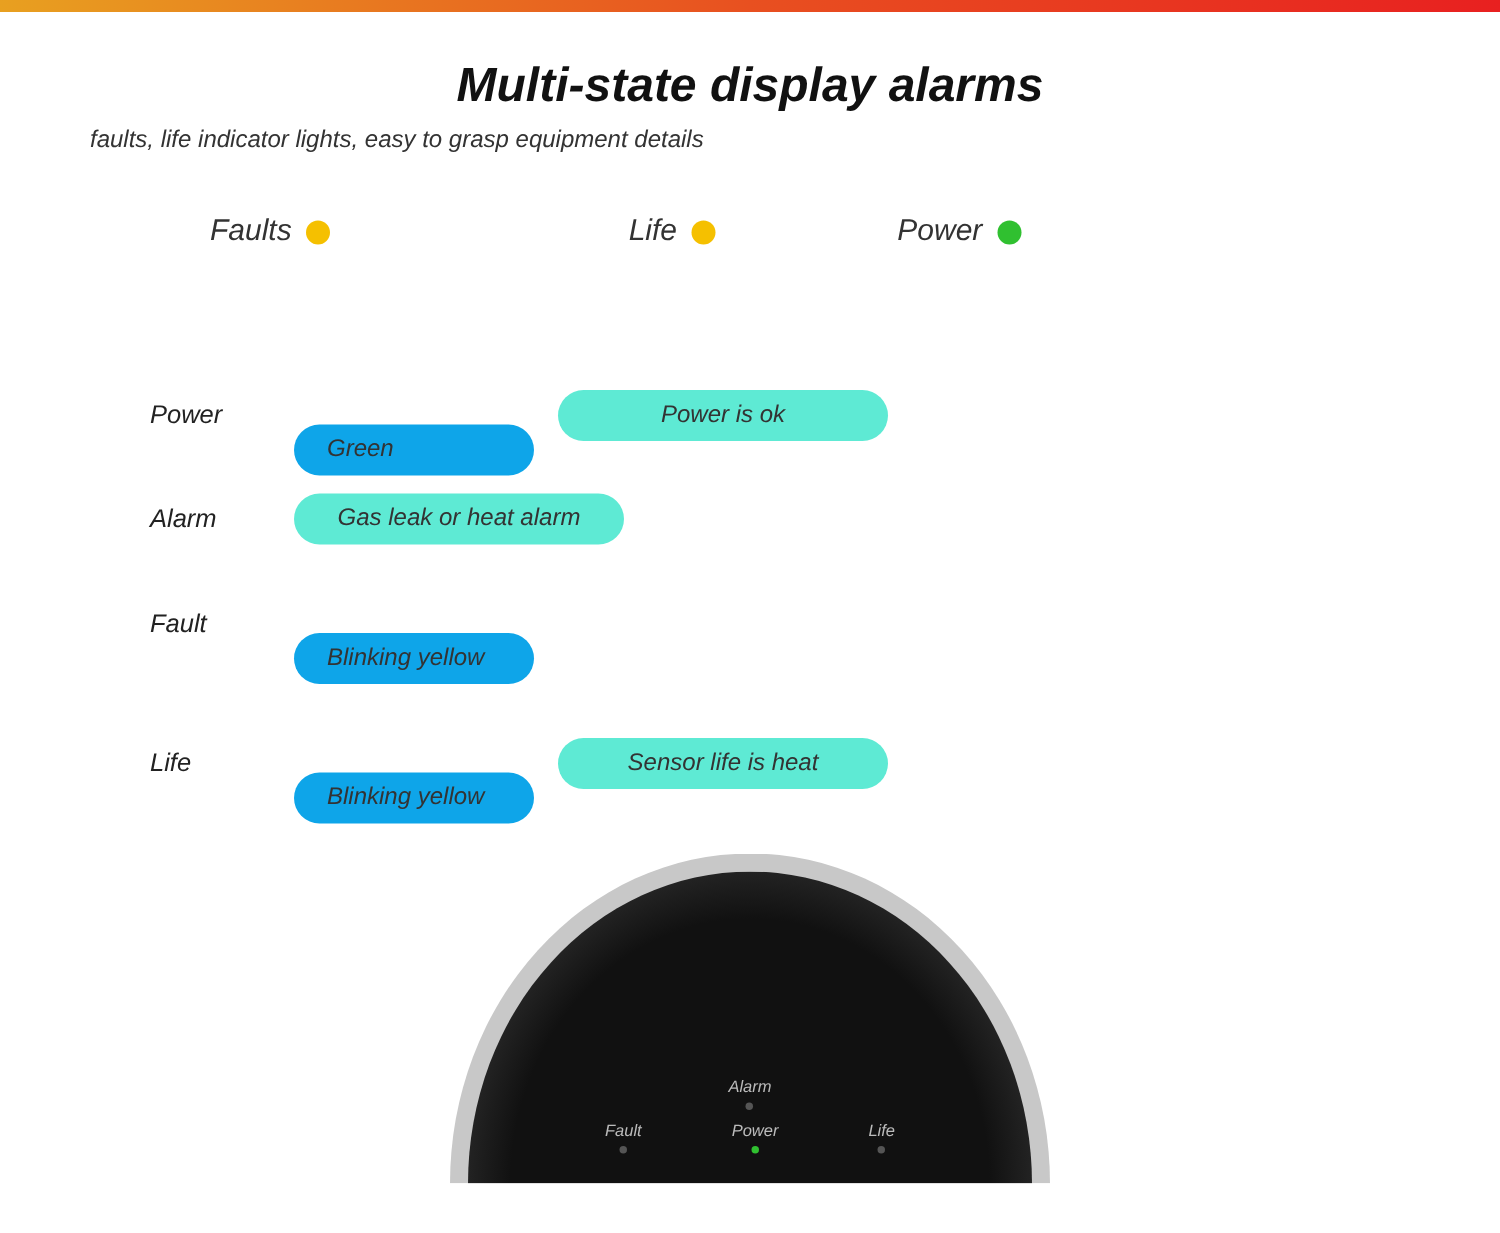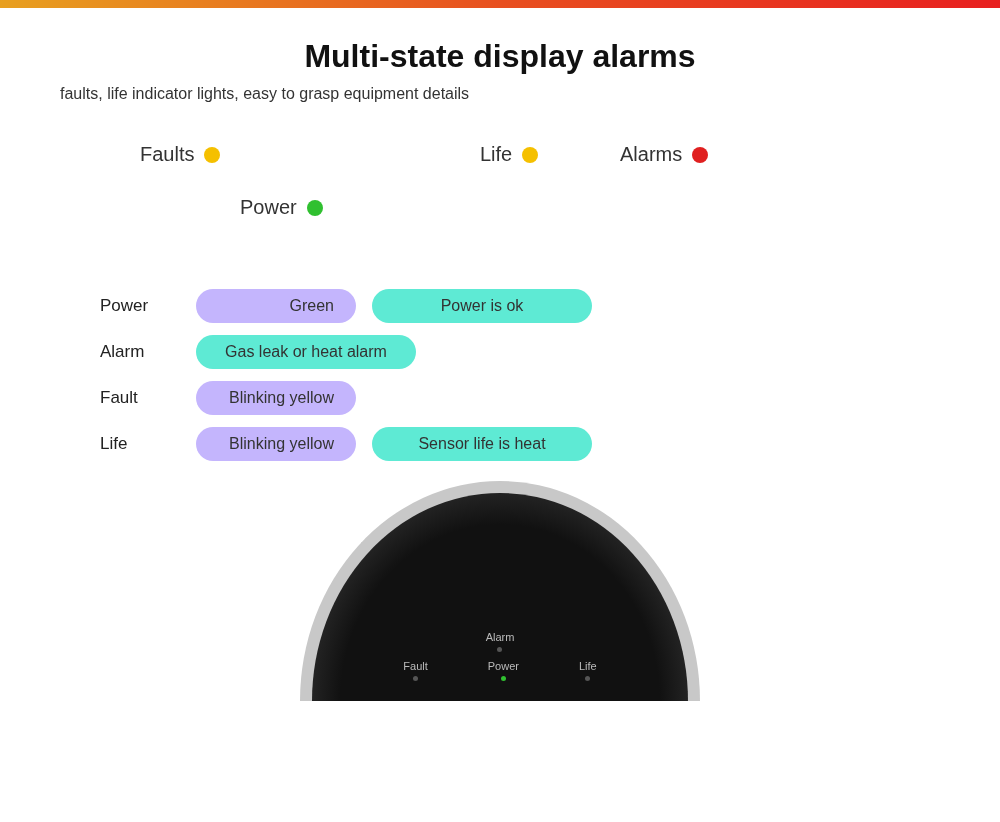--- a/index.html
+++ b/index.html
@@ -1,15 +1,15 @@
 <!DOCTYPE html>
 <html><head>
   <meta charset="utf-8">
   <style>
-    * { margin: 0; padding: 0; box-sizing: border-box; }
+    * { margin: 0; padding: 0; box-sizing: border-box; font-style: italic; }
     body {
       width: 1000px;
       min-height: 822px;
       background: #ffffff;
       font-family: Arial, sans-serif;
       overflow-x: hidden;
     }
 
     .top-bar {
       height: 8px;
@@ -30,21 +30,21 @@
 
     .subtitle {
       text-align: left;
       font-size: 16px;
       color: #333;
       margin-bottom: 40px;
     }
 
     .indicators-grid {
       display: grid;
-      grid-template-columns: 1fr 1fr 1fr;
+      grid-template-columns: 1fr 1fr 1fr 1fr;
       margin-bottom: 40px;
       padding: 0 80px;
     }
 
     .indicator-item {
       display: flex;
       align-items: center;
       gap: 10px;
       font-size: 20px;
       color: #333;
@@ -80,27 +80,28 @@
     }
 
     .row-label {
       width: 80px;
       font-size: 17px;
       color: #222;
       font-weight: 400;
     }
 
     .pill {
-      background: #c4b5fd;
+      background: #0ea5e9;
       border-radius: 20px;
       padding: 8px 22px;
       font-size: 16px;
       color: #333;
       min-width: 160px;
-      text-align: right;
+      text-align: left;
+      margin-top: 47px;
     }
 
     .pill-description {
       background: #5eead4;
       border-radius: 20px;
       padding: 8px 22px;
       font-size: 16px;
       color: #333;
       min-width: 220px;
       text-align: center;
@@ -177,24 +178,20 @@
 
   <div class="indicators-grid">
     <div class="indicator-item">
       <span>Faults</span>
       <span class="dot dot-yellow"></span>
     </div>
     <div class="indicator-item right">
       <span>Life</span>
       <span class="dot dot-yellow"></span>
     </div>
-    <div class="indicator-item">
-      <span>Alarms</span>
-      <span class="dot dot-red"></span>
-    </div>
     <div class="indicator-item right">
       <span>Power</span>
       <span class="dot dot-green"></span>
     </div>
   </div>
 
   <div class="table-section">
 
     <div class="table-row">
       <span class="row-label">Power</span>

